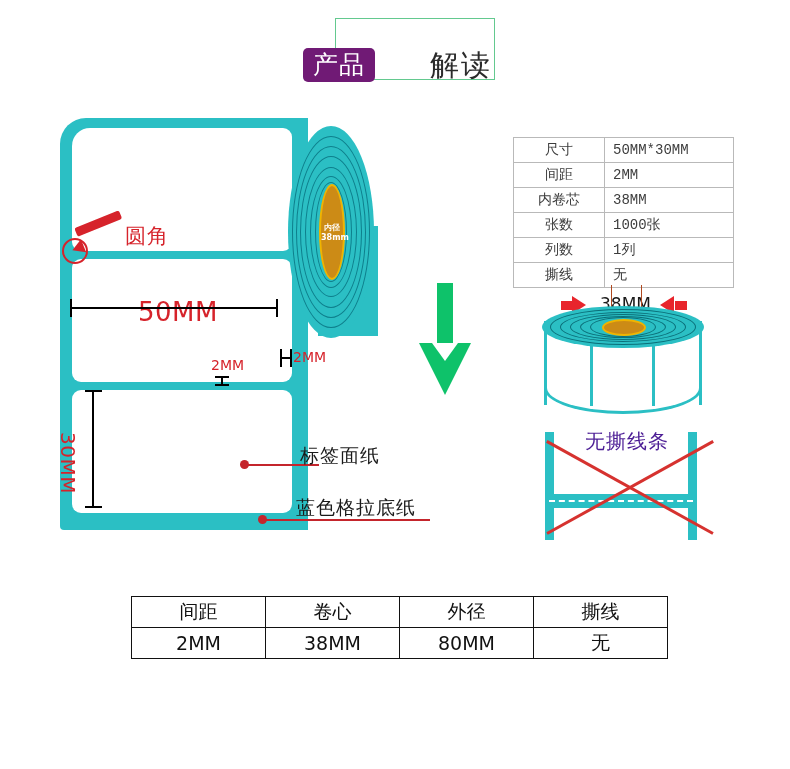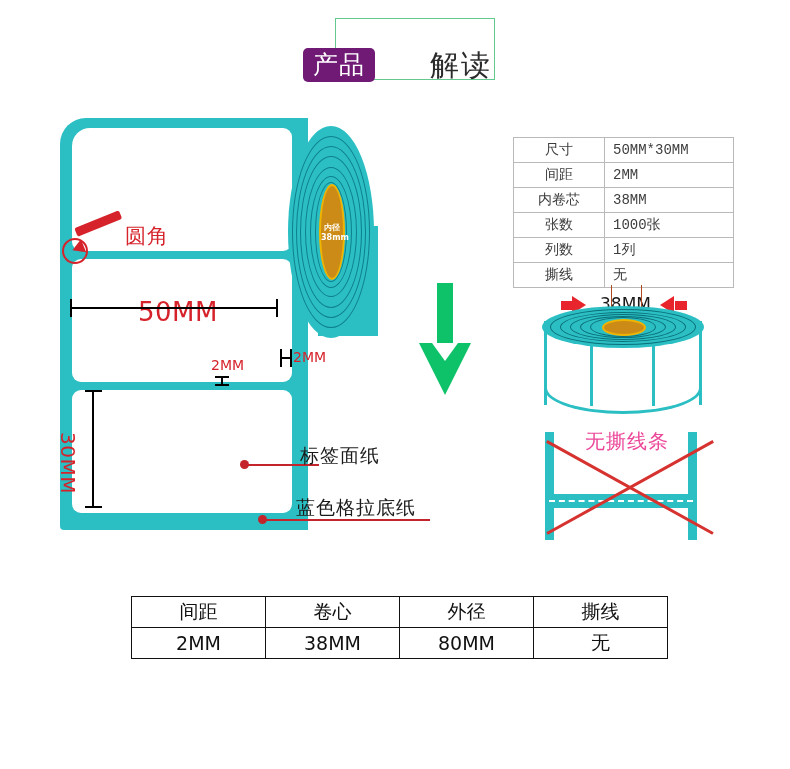--- a/index.html
+++ b/index.html
@@ -447,21 +447,21 @@
     width: 190px; height: 2.5px;
     background: #d6322f;
     transform-origin: center;
   }
   .nt-x1 { transform: rotate(29deg); }
   .nt-x2 { transform: rotate(-29deg); }
   .lbl-notear {
     position: absolute;
     left: 585px; top: 428px;
     font-size: 20px;
-    color: #ec4899;
+    color: #4c1d95;
     font-family: "DejaVu Sans", sans-serif;
     letter-spacing: 1px;
     z-index: 5;
   }
 
   
   .sum-table {
     position: absolute;
     left: 131px; top: 596px;
     border-collapse: collapse;

